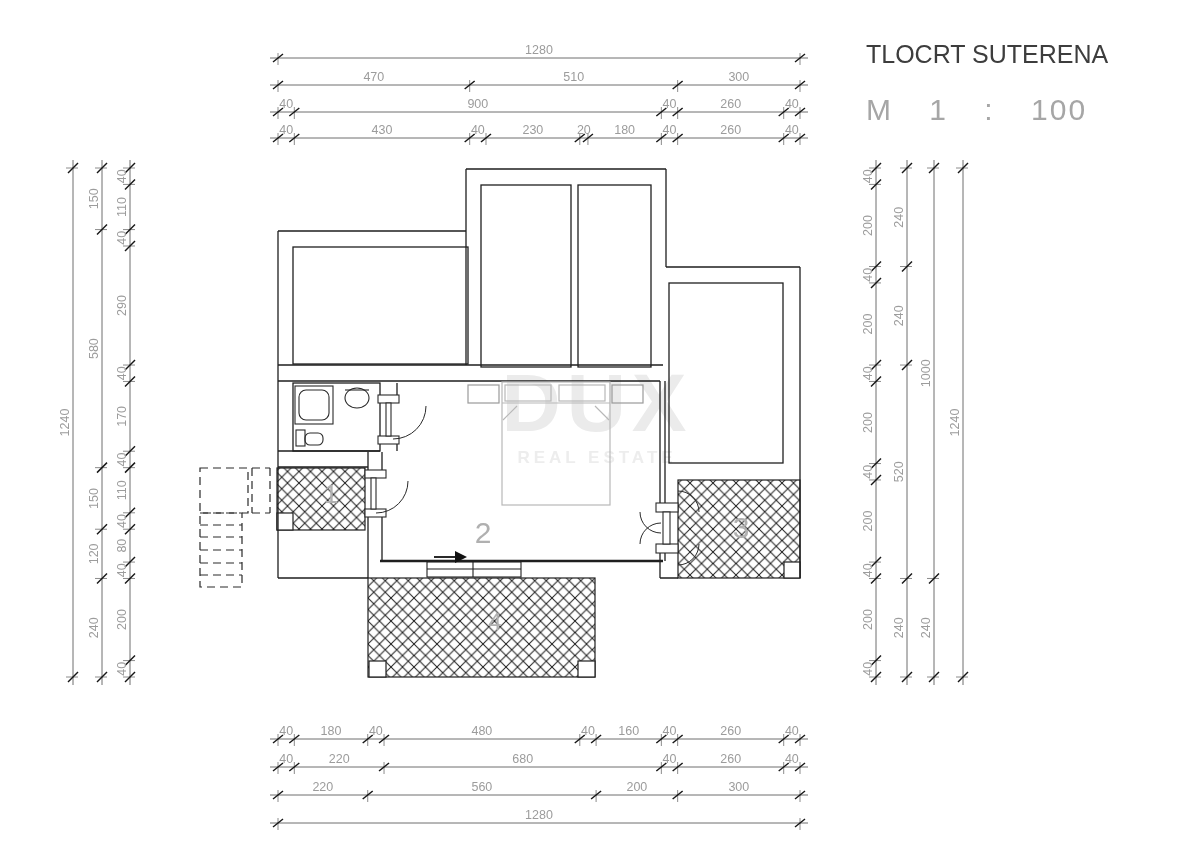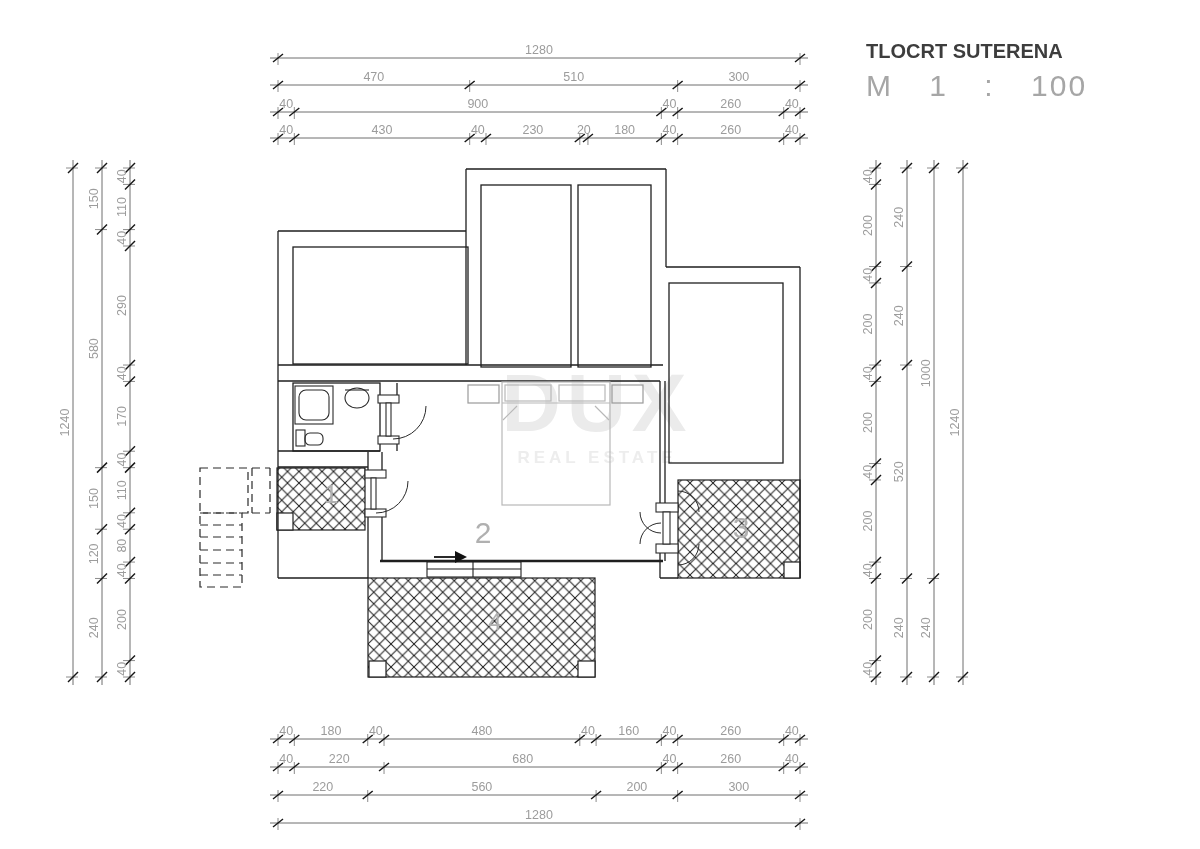--- a/index.html
+++ b/index.html
@@ -6,22 +6,22 @@
   body{width:1200px;height:849px;position:relative;overflow:hidden;
        font-family:"Liberation Sans", sans-serif;}
   .stage{position:absolute;inset:0;}
   
   .watermark{position:absolute;left:492px;top:362px;width:210px;z-index:0;
              text-align:center;user-select:none;}
   .wm-name{font-size:82px;line-height:1;font-weight:600;letter-spacing:6px;color:#ebebeb;}
   .wm-tag{margin-top:4px;font-size:17px;font-weight:600;letter-spacing:4px;color:#ededed;}
   svg.plan{position:absolute;left:0;top:0;z-index:1;}
   .title-block{position:absolute;left:866px;top:40px;z-index:2;}
-  .title-main{font-size:20px;font-weight:700;color:#3d3d3d;letter-spacing:0px;white-space:nowrap;}
-  .title-scale{margin-top:6px;font-size:30px;font-weight:300;color:#a6a6a6;
+  .title-main{font-size:25px;font-weight:400;color:#3d3d3d;letter-spacing:0px;white-space:nowrap;}
+  .title-scale{margin-top:24px;font-size:30px;font-weight:300;color:#a6a6a6;
                letter-spacing:2px;word-spacing:26px;white-space:nowrap;}
   text.dim{font-family:"Liberation Sans", sans-serif;font-size:12.5px;fill:#9c9c9c;text-anchor:middle;}
   text.room-num{font-family:"Liberation Sans", sans-serif;fill:#b0b0b0;text-anchor:middle;font-weight:300;}
 </style>
 </head>
 <body>
 
 <div class="stage">
 
   <div class="watermark">

